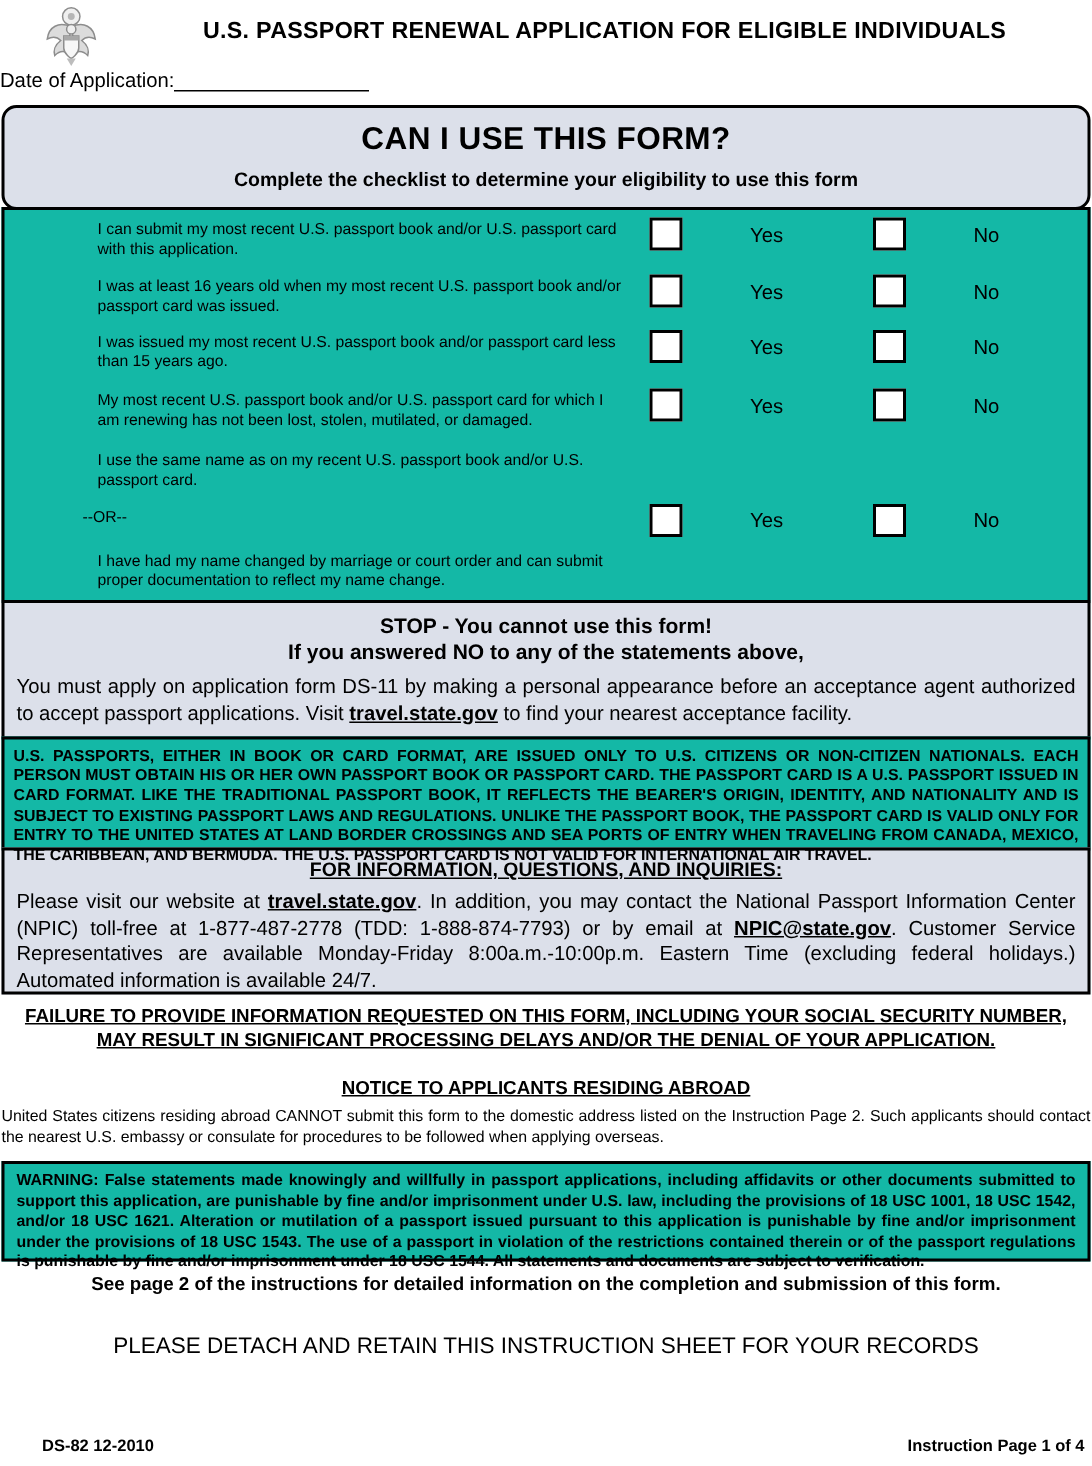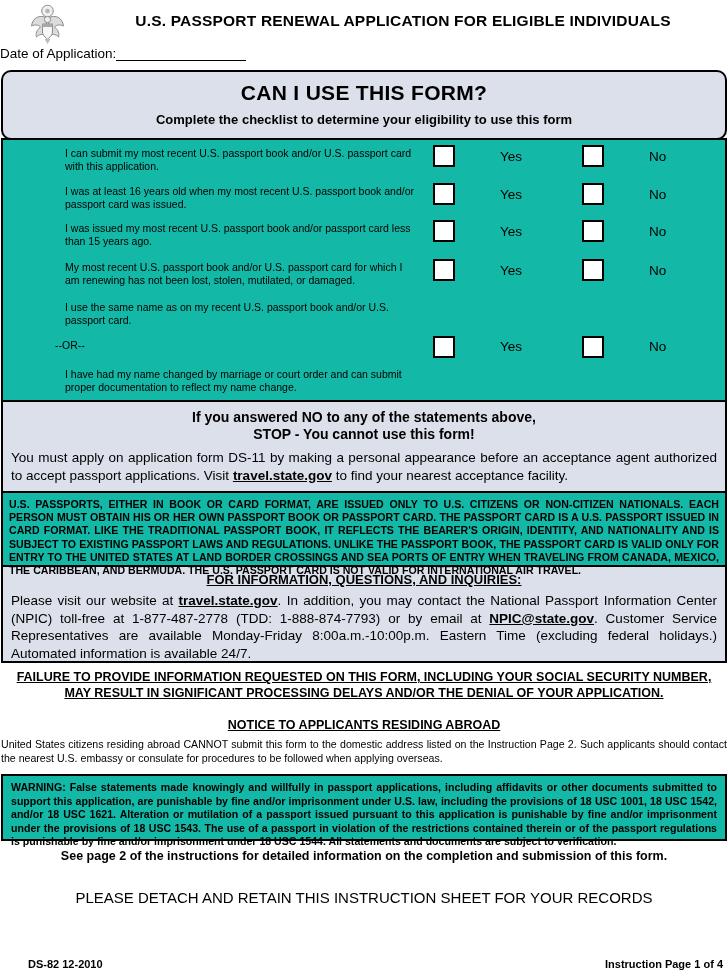--- a/index.html
+++ b/index.html
@@ -170,22 +170,22 @@
         <div class="yn">
           <span class="cb"></span>
           <span class="yn-label">Yes</span>
           <span class="cb"></span>
           <span class="yn-label last">No</span>
         </div>
       </div>
     </section>
 
     <section class="box shaded box-stop">
+      <div class="stop-line">STOP - You cannot use this form!</div>
       <div class="stop-line">If you answered NO to any of the statements above,</div>
-      <div class="stop-line">STOP - You cannot use this form!</div>
       <div class="stop-body"><span>You must apply on application form DS-11 by making a personal appearance before an acceptance agent authorized to accept passport applications. Visit </span><span class="link">travel.state.gov</span><span> to find your nearest acceptance facility.</span></div>
     </section>
 
     <section class="box box-passport">
       <div class="passport-text">U.S. PASSPORTS, EITHER IN BOOK OR CARD FORMAT, ARE ISSUED ONLY TO U.S. CITIZENS OR NON-CITIZEN NATIONALS.  EACH PERSON MUST OBTAIN HIS OR HER OWN PASSPORT BOOK OR PASSPORT CARD.  THE PASSPORT CARD IS A U.S. PASSPORT ISSUED IN CARD FORMAT.  LIKE THE TRADITIONAL PASSPORT BOOK, IT REFLECTS THE BEARER'S ORIGIN, IDENTITY, AND NATIONALITY AND IS SUBJECT TO EXISTING PASSPORT LAWS AND REGULATIONS. UNLIKE THE PASSPORT BOOK, THE PASSPORT CARD IS VALID ONLY FOR ENTRY TO THE UNITED STATES AT LAND BORDER CROSSINGS AND SEA PORTS OF ENTRY WHEN TRAVELING FROM CANADA, MEXICO, THE CARIBBEAN, AND BERMUDA.  THE U.S. PASSPORT CARD IS NOT VALID FOR INTERNATIONAL AIR TRAVEL.</div>
     </section>
 
     <section class="box shaded box-info">
       <div class="info-title">FOR INFORMATION, QUESTIONS, AND INQUIRIES:</div>
       <div class="info-body"><span>Please visit our website at </span><span class="link">travel.state.gov</span><span>.  In addition, you may contact the National Passport Information Center (NPIC) toll-free at 1-877-487-2778 (TDD: 1-888-874-7793) or by email at </span><span class="link">NPIC@state.gov</span><span>.  Customer Service Representatives are available Monday-Friday 8:00a.m.-10:00p.m. Eastern Time (excluding federal holidays.)  Automated information is available 24/7.</span></div>

